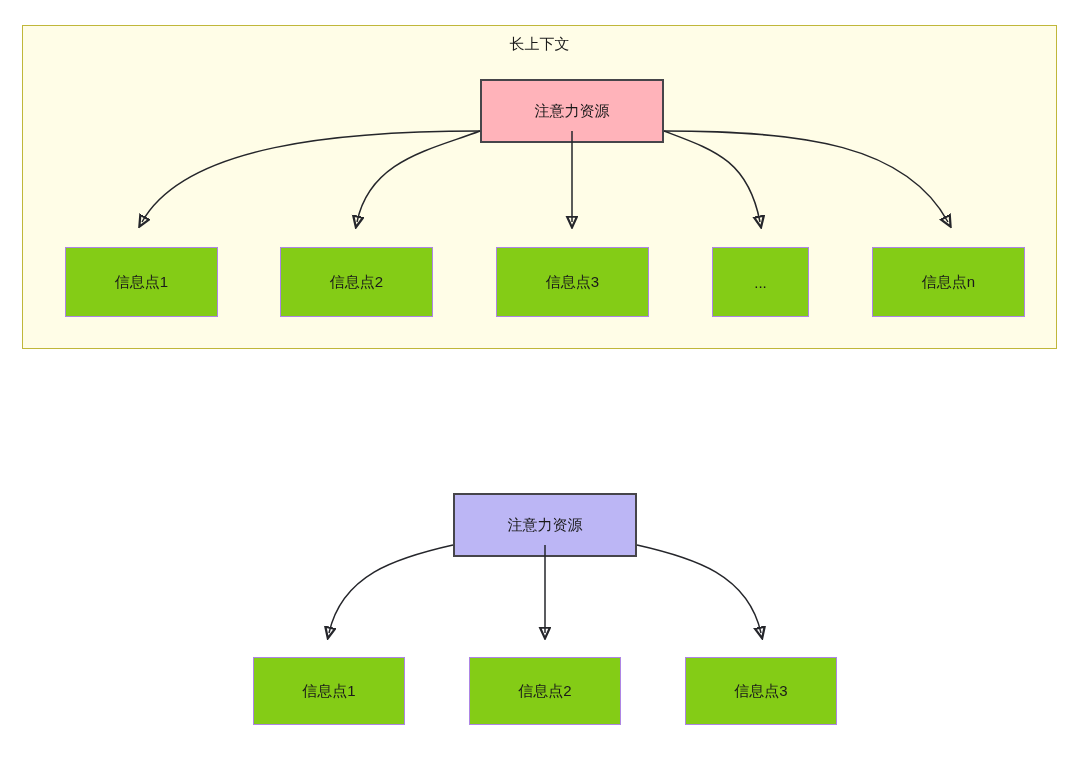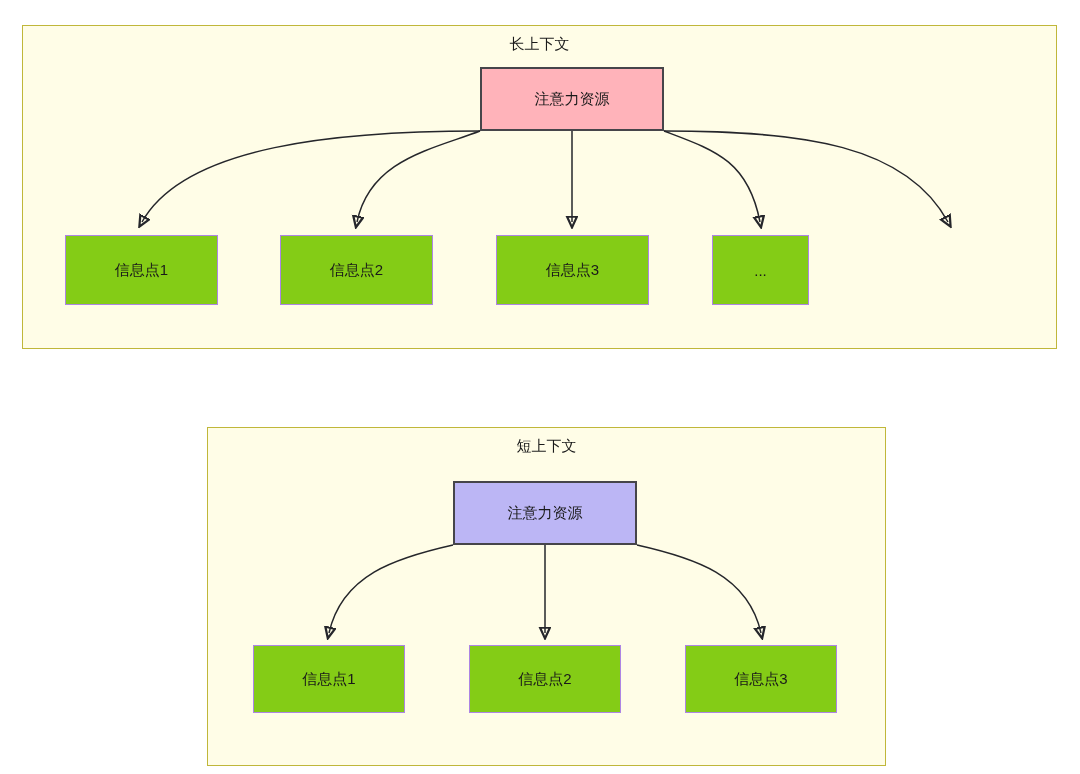--- a/index.html
+++ b/index.html
@@ -39,20 +39,21 @@
   }
   .node {
     position: absolute;
     box-sizing: border-box;
     display: flex;
     align-items: center;
     justify-content: center;
     font-size: 15px;
     color: #1a1a1a;
     white-space: nowrap;
+    margin-top: 12px;
   }
   .node-attention-long {
     background: #ffb3ba;
     border: 2.2px solid #46454a;
   }
   .node-attention-short {
     background: #bcb6f5;
     border: 2.2px solid #46454a;
   }
   .node-info {
@@ -95,24 +96,24 @@
   </div>
 
   <div class="node node-info" style="left:496px; top:235px; width:153px; height:70px;">
     <span>信息点3</span>
   </div>
 
   <div class="node node-info" style="left:712px; top:235px; width:97px; height:70px;">
     <span>...</span>
   </div>
 
+  <div class="node node-info" style="left:872px; top:235px; width:153px; height:70px;">
+    <span>信息点n</span>
+  </div>
 
-  <div class="group-box" style="left:207px; top:427px; width:679px; height:339px;">
-    <div class="group-title">短上下文</div>
-  </div>
 
   <div class="node node-attention-short" style="left:453px; top:481px; width:184px; height:64px;">
     <span>注意力资源</span>
   </div>
 
   <div class="node node-info" style="left:253px; top:645px; width:152px; height:68px;">
     <span>信息点1</span>
   </div>
 
   <div class="node node-info" style="left:469px; top:645px; width:152px; height:68px;">

